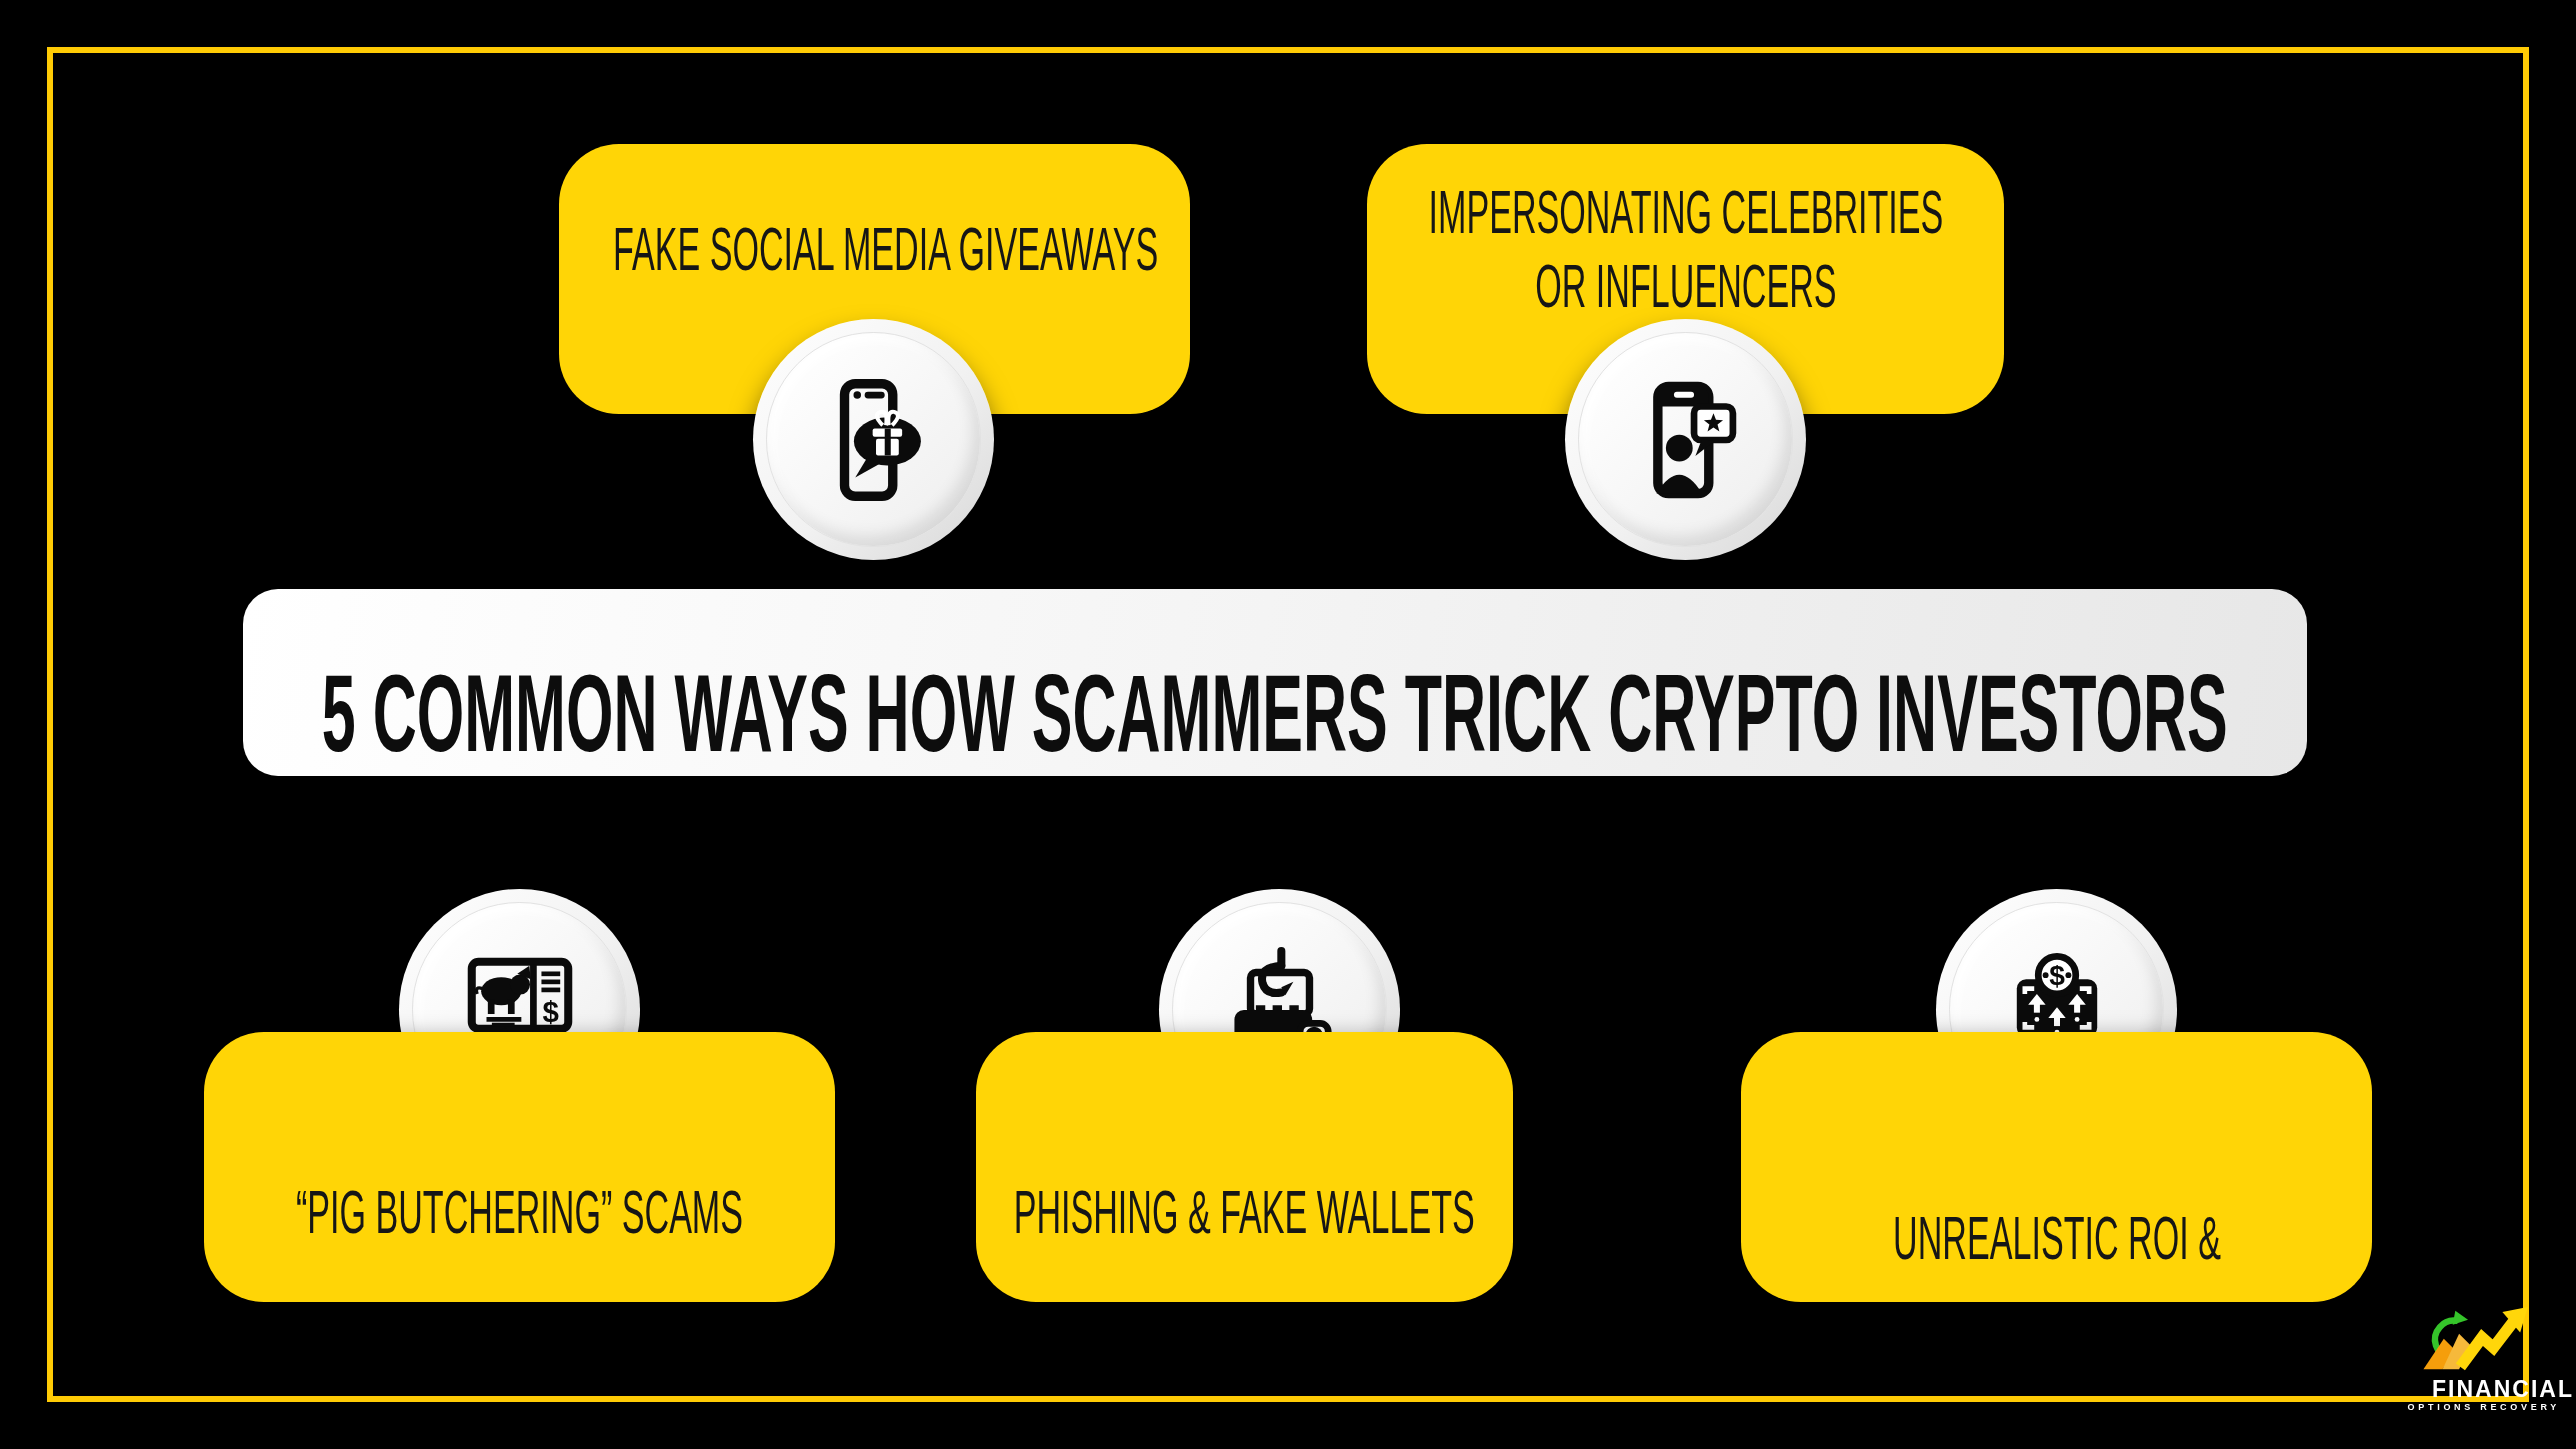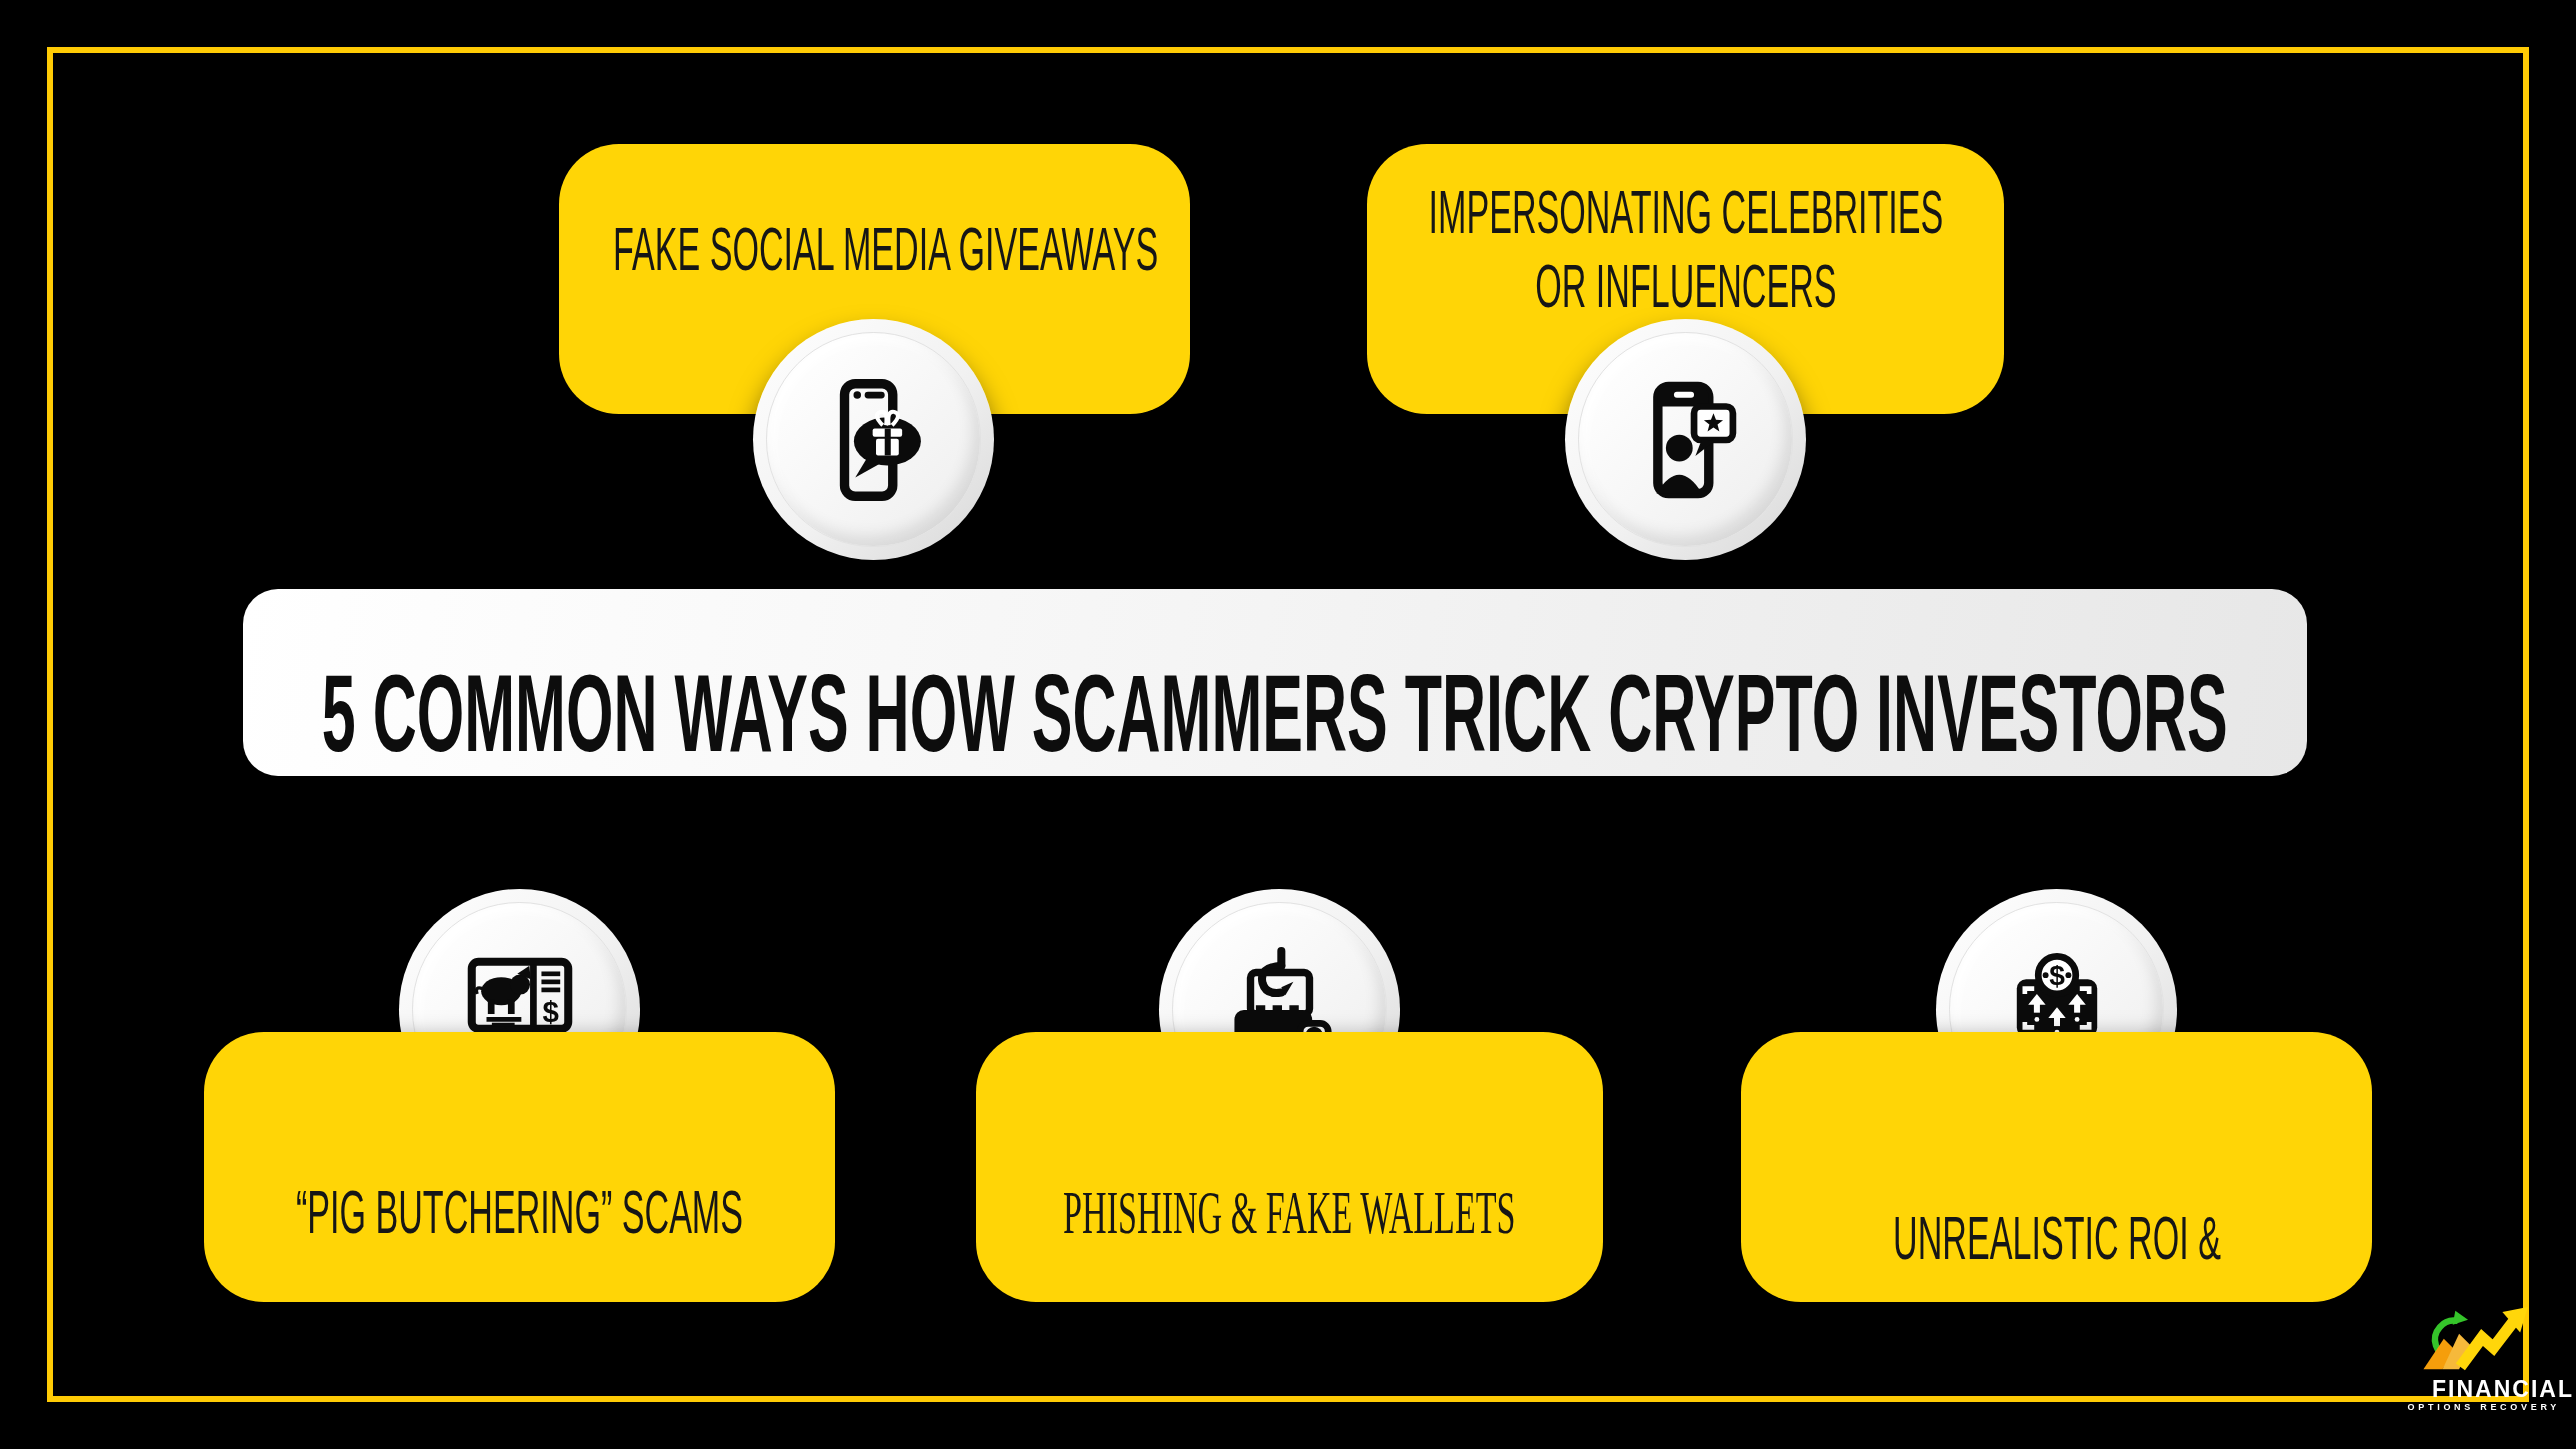--- a/index.html
+++ b/index.html
@@ -147,21 +147,21 @@
       <circle cx="41.5" cy="24" r="2.2" fill="#0B0B0B"></circle>
       <circle cx="58.5" cy="24" r="2.2" fill="#0B0B0B"></circle>
       <path d="M14 74 h72 a0 0 0 0 1 0 0 v4 a8 8 0 0 1 -8 8 h-56 a8 8 0 0 1 -8 -8 z" fill="#ffffff" stroke="#0B0B0B" stroke-width="5"></path>
     </svg>
   </div>
 
   <div class="card bottom" style="left:204px;top:1032px;width:631px;height:270px;">
     <span class="label-line"><span class="cond">“PIG BUTCHERING” SCAMS</span></span>
   </div>
 
-  <div class="card bottom" style="left:976px;top:1032px;width:627px;height:270px;font-family:Liberation Serif, serif;">
+  <div class="card bottom" style="left:976px;top:1032px;width:537px;height:270px;">
     <span class="label-line"><span class="cond">PHISHING &amp; FAKE WALLETS</span></span>
   </div>
 
   <div class="card bottom" style="left:1741px;top:1032px;width:631px;height:270px;justify-content:flex-end;">
     <span class="label-line"><span class="cond">UNREALISTIC ROI &amp;</span></span>
   </div>
 
   <div class="logo">
     <svg class="logo-art" width="134" height="70" viewBox="0 0 200 110">
       <path d="M62 22 a30 30 0 1 0 16 50" stroke="#35C42A" stroke-width="10" fill="none"></path>

